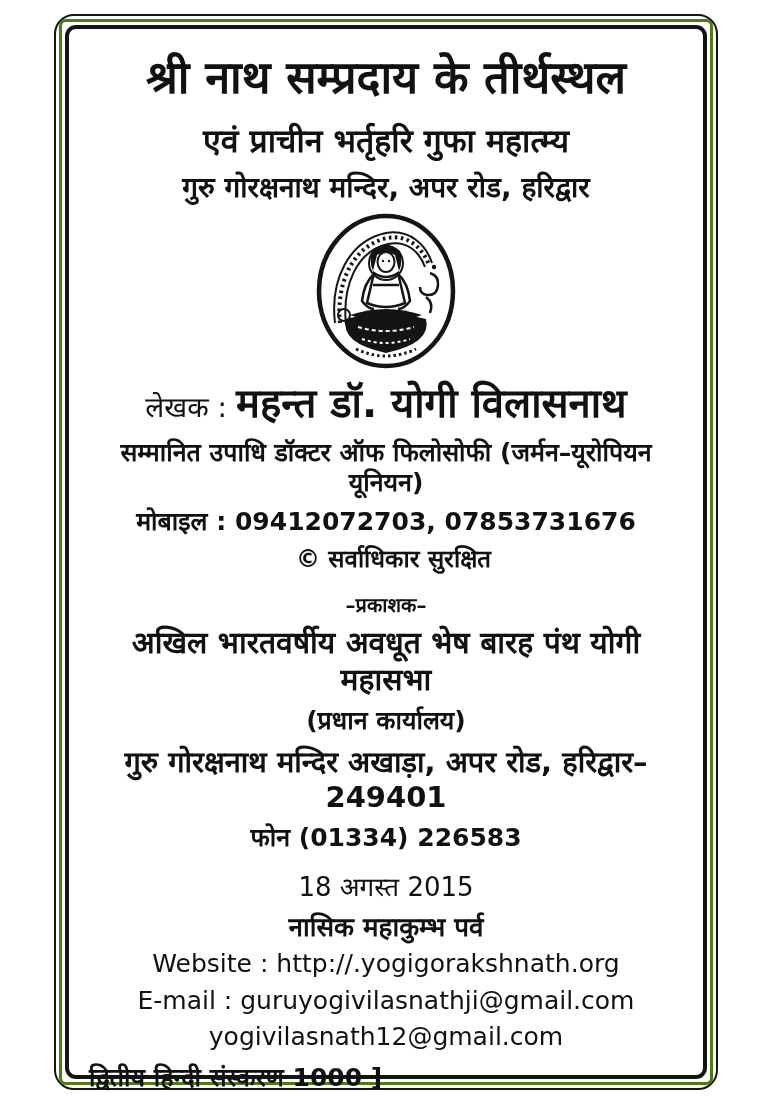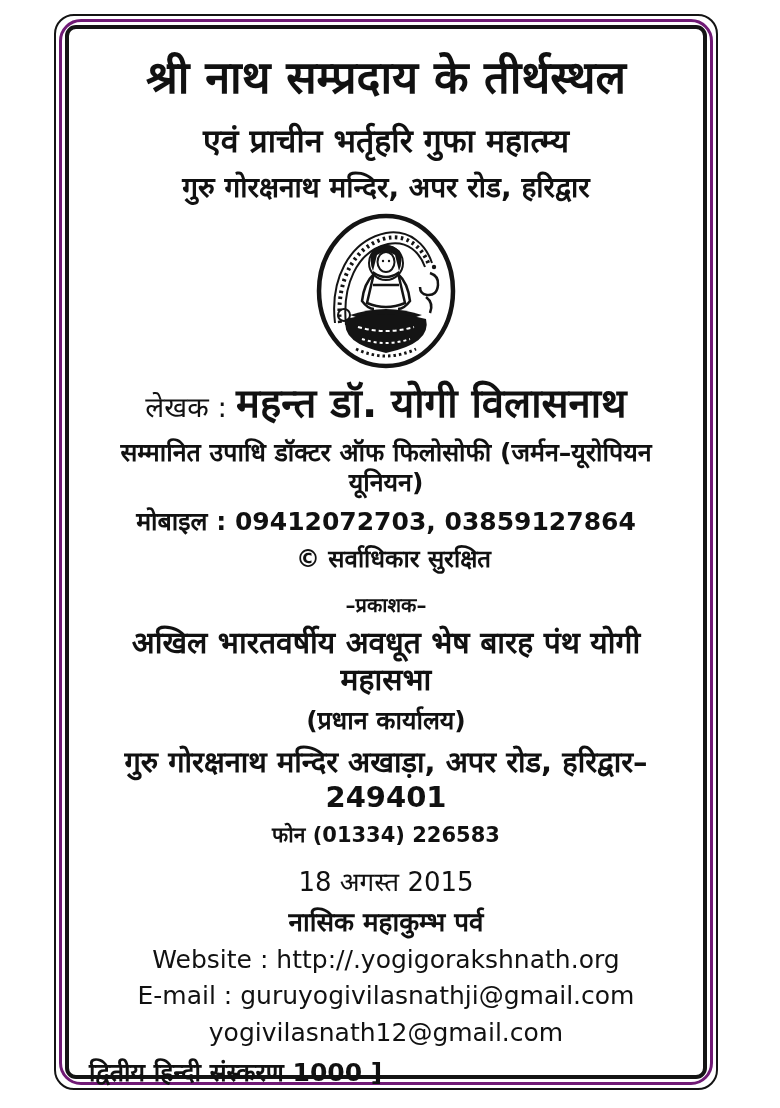--- a/index.html
+++ b/index.html
@@ -10,21 +10,21 @@
     color:#111;
     overflow:hidden;
   }
   .frame-outer{
     position:absolute;left:54px;top:14px;width:664px;height:1076px;
     border:2px solid #141414;border-radius:20px;
     padding:3px;box-sizing:border-box;
   }
   .frame-mid{
     width:100%;height:100%;box-sizing:border-box;
-    border:3px solid #701a75;border-radius:22px;
+    border:3px solid #4d7c0f;border-radius:7px;
     padding:3px;
   }
   .frame-inner{
     width:100%;height:100%;box-sizing:border-box;
     border:4px solid #141414;border-radius:11px;
     display:flex;flex-direction:column;align-items:center;
     padding:16px 14px 12px 14px;
   }
   .c{text-align:center;line-height:1.22;}
   .title{font-size:45px;font-weight:bold;margin-top:6px;letter-spacing:0px;}
@@ -34,21 +34,21 @@
   .author-line{font-size:28px;margin-top:4px;}
   .author-line .lbl{font-weight:normal;}
   .author-line .nm{font-weight:bold;font-size:40px;margin-top:44px;}
   .degree{font-size:25px;font-weight:bold;margin-top:10px;}
   .mobile{font-size:25px;font-weight:bold;margin-top:8px;}
   .copyright{font-size:24px;font-weight:bold;margin-top:8px;margin-left:15px;}
   .pub-head{font-size:20px;font-weight:bold;margin-top:18px;}
   .pub-name{font-size:30px;font-weight:bold;margin-top:8px;}
   .pub-office{font-size:25px;font-weight:bold;margin-top:8px;}
   .pub-addr{font-size:29px;font-weight:bold;margin-top:8px;}
-  .pub-phone{font-size:21px;font-weight:bold;margin-top:8px;text-align:center;}
+  .pub-phone{font-size:25px;font-weight:bold;margin-top:8px;text-align:center;}
   .ed-date{font-size:26px;font-weight:normal;margin-top:18px;}
   .ed-occasion{font-size:26px;font-weight:bold;margin-top:8px;}
   .ed-samvat{font-size:28px;font-weight:bold;margin-top:8px;}
   .ed-web,.ed-mail1,.ed-mail2{font-size:25px;font-weight:normal;margin-top:6px;}
   .print-run{
     font-size:25px;font-weight:bold;align-self:flex-start;
     margin-left:6px;margin-top:6px;
   }
   svg .ink{stroke:#141414;fill:none;}
 </style>
@@ -97,21 +97,21 @@
         <path class="ink" d="M120,62 q9,3 8,12 q-1,11 -11,10 q-7,-1 -7,-8" stroke-width="2.5"></path>
         <circle cx="124" cy="56" r="2.2" fill="#141414"></circle>
         <path class="ink" d="M116,86 q8,6 4,16" stroke-width="2.5"></path>
       </svg>
     </div>
 
     <div class="c author-line">
       <span class="lbl">लेखक : </span><span class="nm">महन्त डॉ. योगी विलासनाथ</span>
     </div>
     <div class="c degree">सम्मानित उपाधि डॉक्टर ऑफ फिलोसोफी (जर्मन–यूरोपियन यूनियन)</div>
-    <div class="c mobile">मोबाइल : 09412072703, 03859127864</div>
+    <div class="c mobile">मोबाइल : 09412072703, 07853731676</div>
     <div class="c copyright">© सर्वाधिकार सुरक्षित</div>
 
     <div class="c pub-head">–प्रकाशक–</div>
     <div class="c pub-name">अखिल भारतवर्षीय अवधूत भेष बारह पंथ योगी महासभा</div>
     <div class="c pub-office">(प्रधान  कार्यालय)</div>
     <div class="c pub-addr">गुरु गोरक्षनाथ मन्दिर अखाड़ा, अपर रोड, हरिद्वार–249401</div>
     <div class="c pub-phone">फोन (01334) 226583</div>
 
     <div class="c ed-date">18 अगस्त 2015</div>
     <div class="c ed-occasion">नासिक महाकुम्भ पर्व</div>

